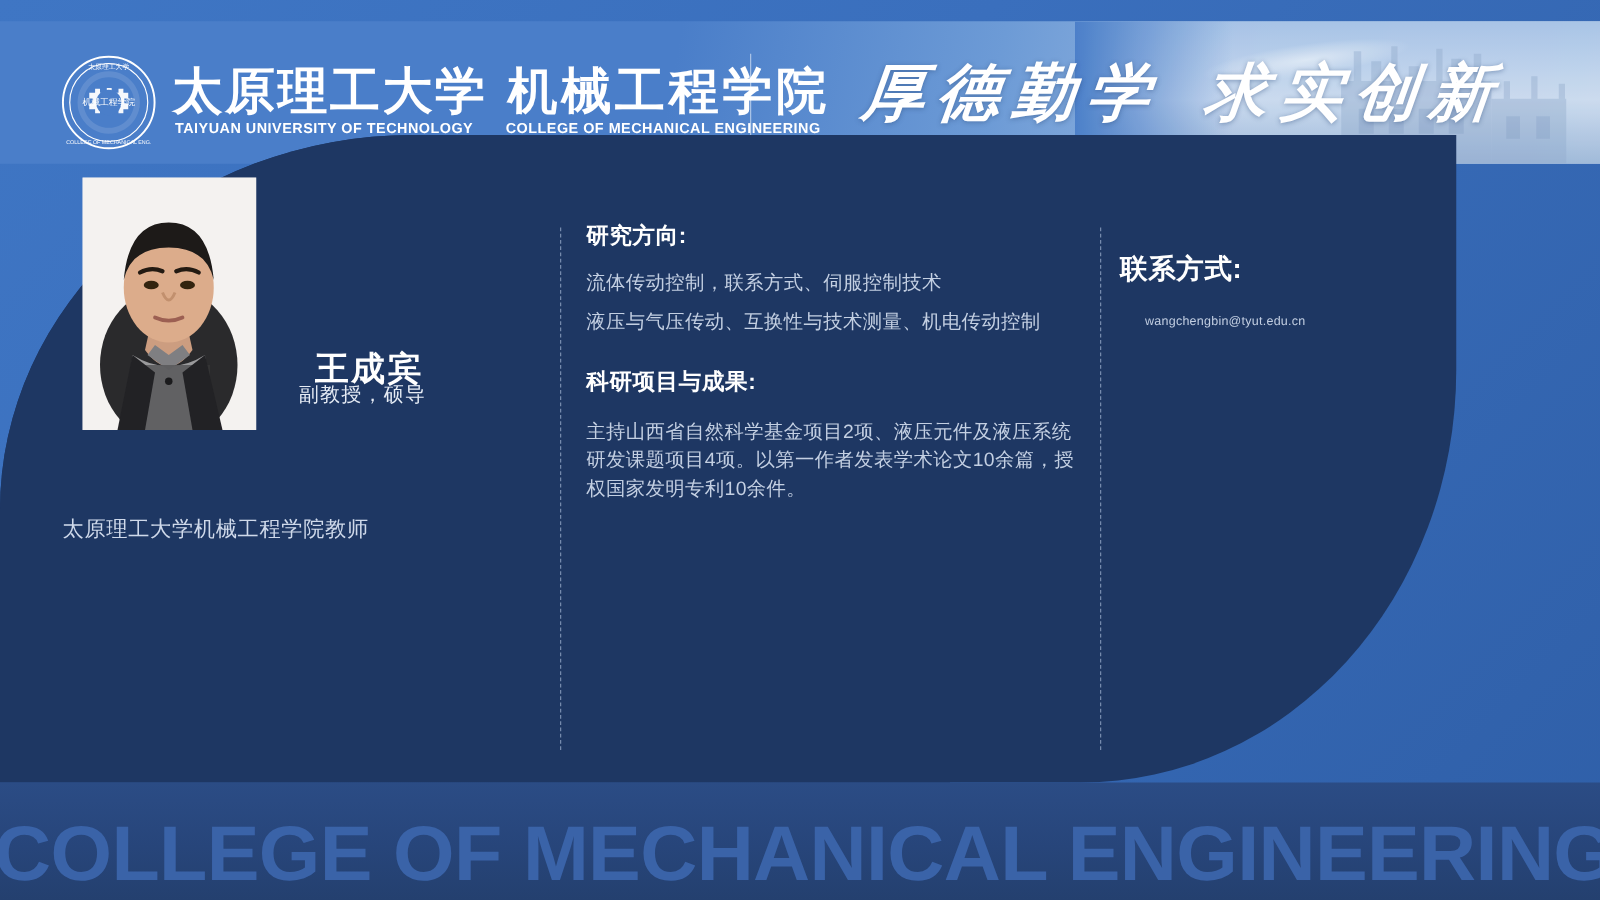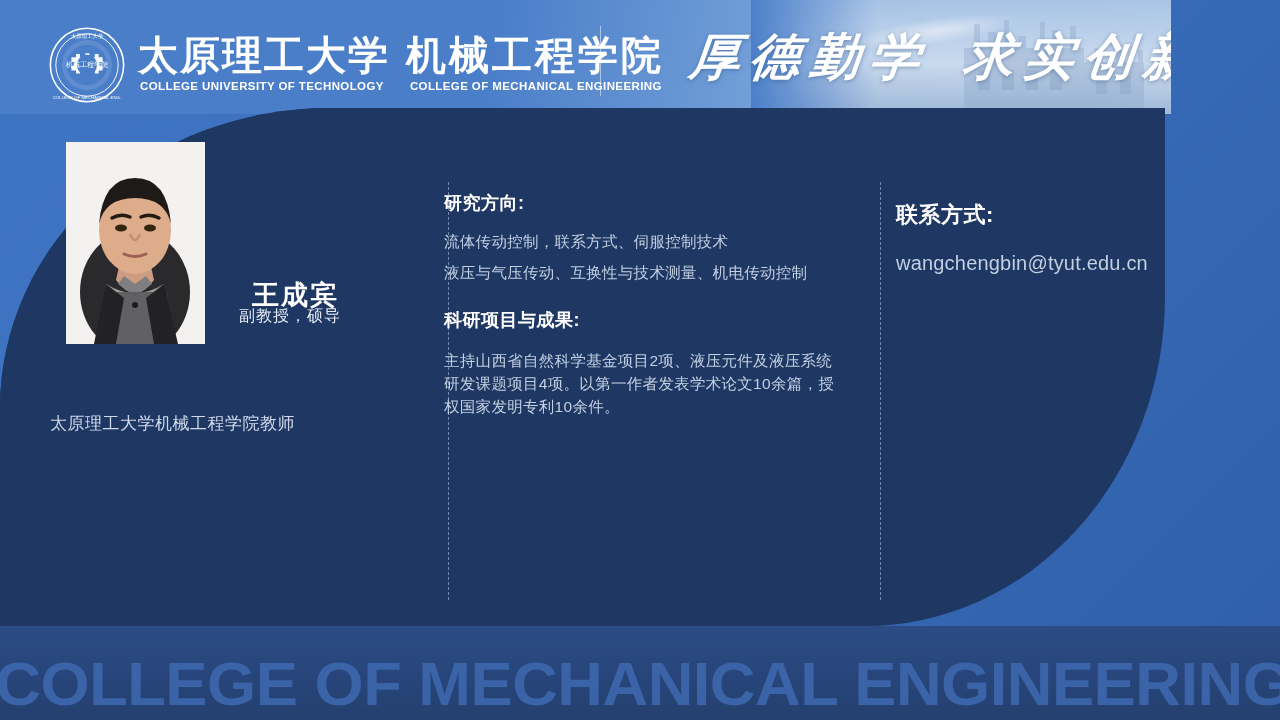--- a/index.html
+++ b/index.html
@@ -8,21 +8,21 @@
     font-family: "Liberation Sans", "DejaVu Sans", sans-serif;
   }
   #slide {
     position: relative; width: 1280px; height: 720px;
     background: linear-gradient(135deg, #3f76c4 0%, #3a6fbd 40%, #2f5fa8 100%);
     overflow: hidden;
   }
 
   
   #header {
-    position: absolute; left: 0; top: 0; width: 1171px; height: 114px;
+    position: absolute; left: 0; top: 17px; width: 1280px; height: 114px;
     background: linear-gradient(100deg, #4a7ec9 0%, #4a7ec9 42%, #6d9bd6 62%, #9dbbe2 80%, #b9cde9 100%);
     overflow: hidden;
   }
   
   .hdr-photo {
     position: absolute; right: 0; top: 0; width: 420px; height: 114px;
     background:
       linear-gradient(to right, rgba(74,126,201,1) 0%, rgba(74,126,201,0) 30%),
       linear-gradient(to bottom, #a8c4e6 0%, #cddcef 55%, #9fb9d9 100%);
     opacity: .95;
@@ -105,38 +105,38 @@
 
   
   .vdiv {
     position: absolute; top: 182px; height: 418px; width: 0;
     border-left: 1px dashed rgba(190,208,233,.55);
   }
   #vdiv-1 { left: 448px; }
   #vdiv-2 { left: 880px; }
 
   
-  #center-col { position: absolute; left: 444px; top: 175px; width: 400px; margin-top: 15px; }
+  #center-col { position: absolute; left: 469px; top: 175px; width: 400px; }
   #right-col  { position: absolute; left: 896px; top: 200px; width: 330px; }
 
   .sec-head {
     color: #ffffff; font-size: 18px; font-weight: 700; letter-spacing: .5px;
     line-height: 1.45;
   }
   .sec-body {
     color: #c3cfe2; font-size: 15.5px; line-height: 1.5; letter-spacing: .3px;
   }
   .sp-1 { margin-top: 14px; }
   .sp-2 { margin-top: 8px; }
   .sp-3 { margin-top: 22px; }
   .sp-4 { margin-top: 16px; }
   .indent { padding-left: 5px; }
 
   .contact-head { color:#fff; font-size:22px; font-weight:700; letter-spacing:.5px; }
-  .contact-val  { color:#c3cfe2; font-size:20px; margin-top: 22px; letter-spacing:.2px; }
+  .contact-val  { color:#c3cfe2; font-size:10px; margin-top: 22px; letter-spacing:.2px;margin-left:20px; }
 
   
   #footer {
     position: absolute; left: 0; top: 626px; width: 1280px; height: 94px;
     background: linear-gradient(180deg, #2b4c85 0%, #27457a 55%, #24406f 100%);
     overflow: hidden;
   }
   #footer-text {
     position: absolute; left: 8px; top: 22px;
     font-size: 62px; font-weight: 700; letter-spacing: -0.5px;
@@ -189,21 +189,21 @@
       <circle cx="50" cy="50" r="13" fill="#4a7ec9"></circle>
       <text x="50" y="53" font-size="9" fill="#ffffff" text-anchor="middle" font-family="Liberation Sans, sans-serif">机械工程学院</text>
       <text x="50" y="16" font-size="7" fill="#ffffff" text-anchor="middle" font-family="Liberation Sans, sans-serif">太原理工大学</text>
       <text x="50" y="93" font-size="5.5" fill="#ffffff" text-anchor="middle" font-family="Liberation Sans, sans-serif">COLLEGE OF MECHANICAL ENG.</text>
     </svg>
 
     <div class="brand-cn">
       <span>太原理工大学</span><span class="part2">机械工程学院</span>
     </div>
     <div class="brand-en">
-      <span>COLLEGE UNIVERSITY OF TECHNOLOGY</span><span class="e2">COLLEGE OF MECHANICAL ENGINEERING</span>
+      <span>TAIYUAN UNIVERSITY OF TECHNOLOGY</span><span class="e2">COLLEGE OF MECHANICAL ENGINEERING</span>
     </div>
     <div class="hdr-divider"></div>
 
     <div class="motto">
       <span>厚德勤学</span><span class="gap"></span><span>求实创新</span>
     </div>
   </div>
 
   <div id="panel"></div>
   <div id="panel-fill"></div>

